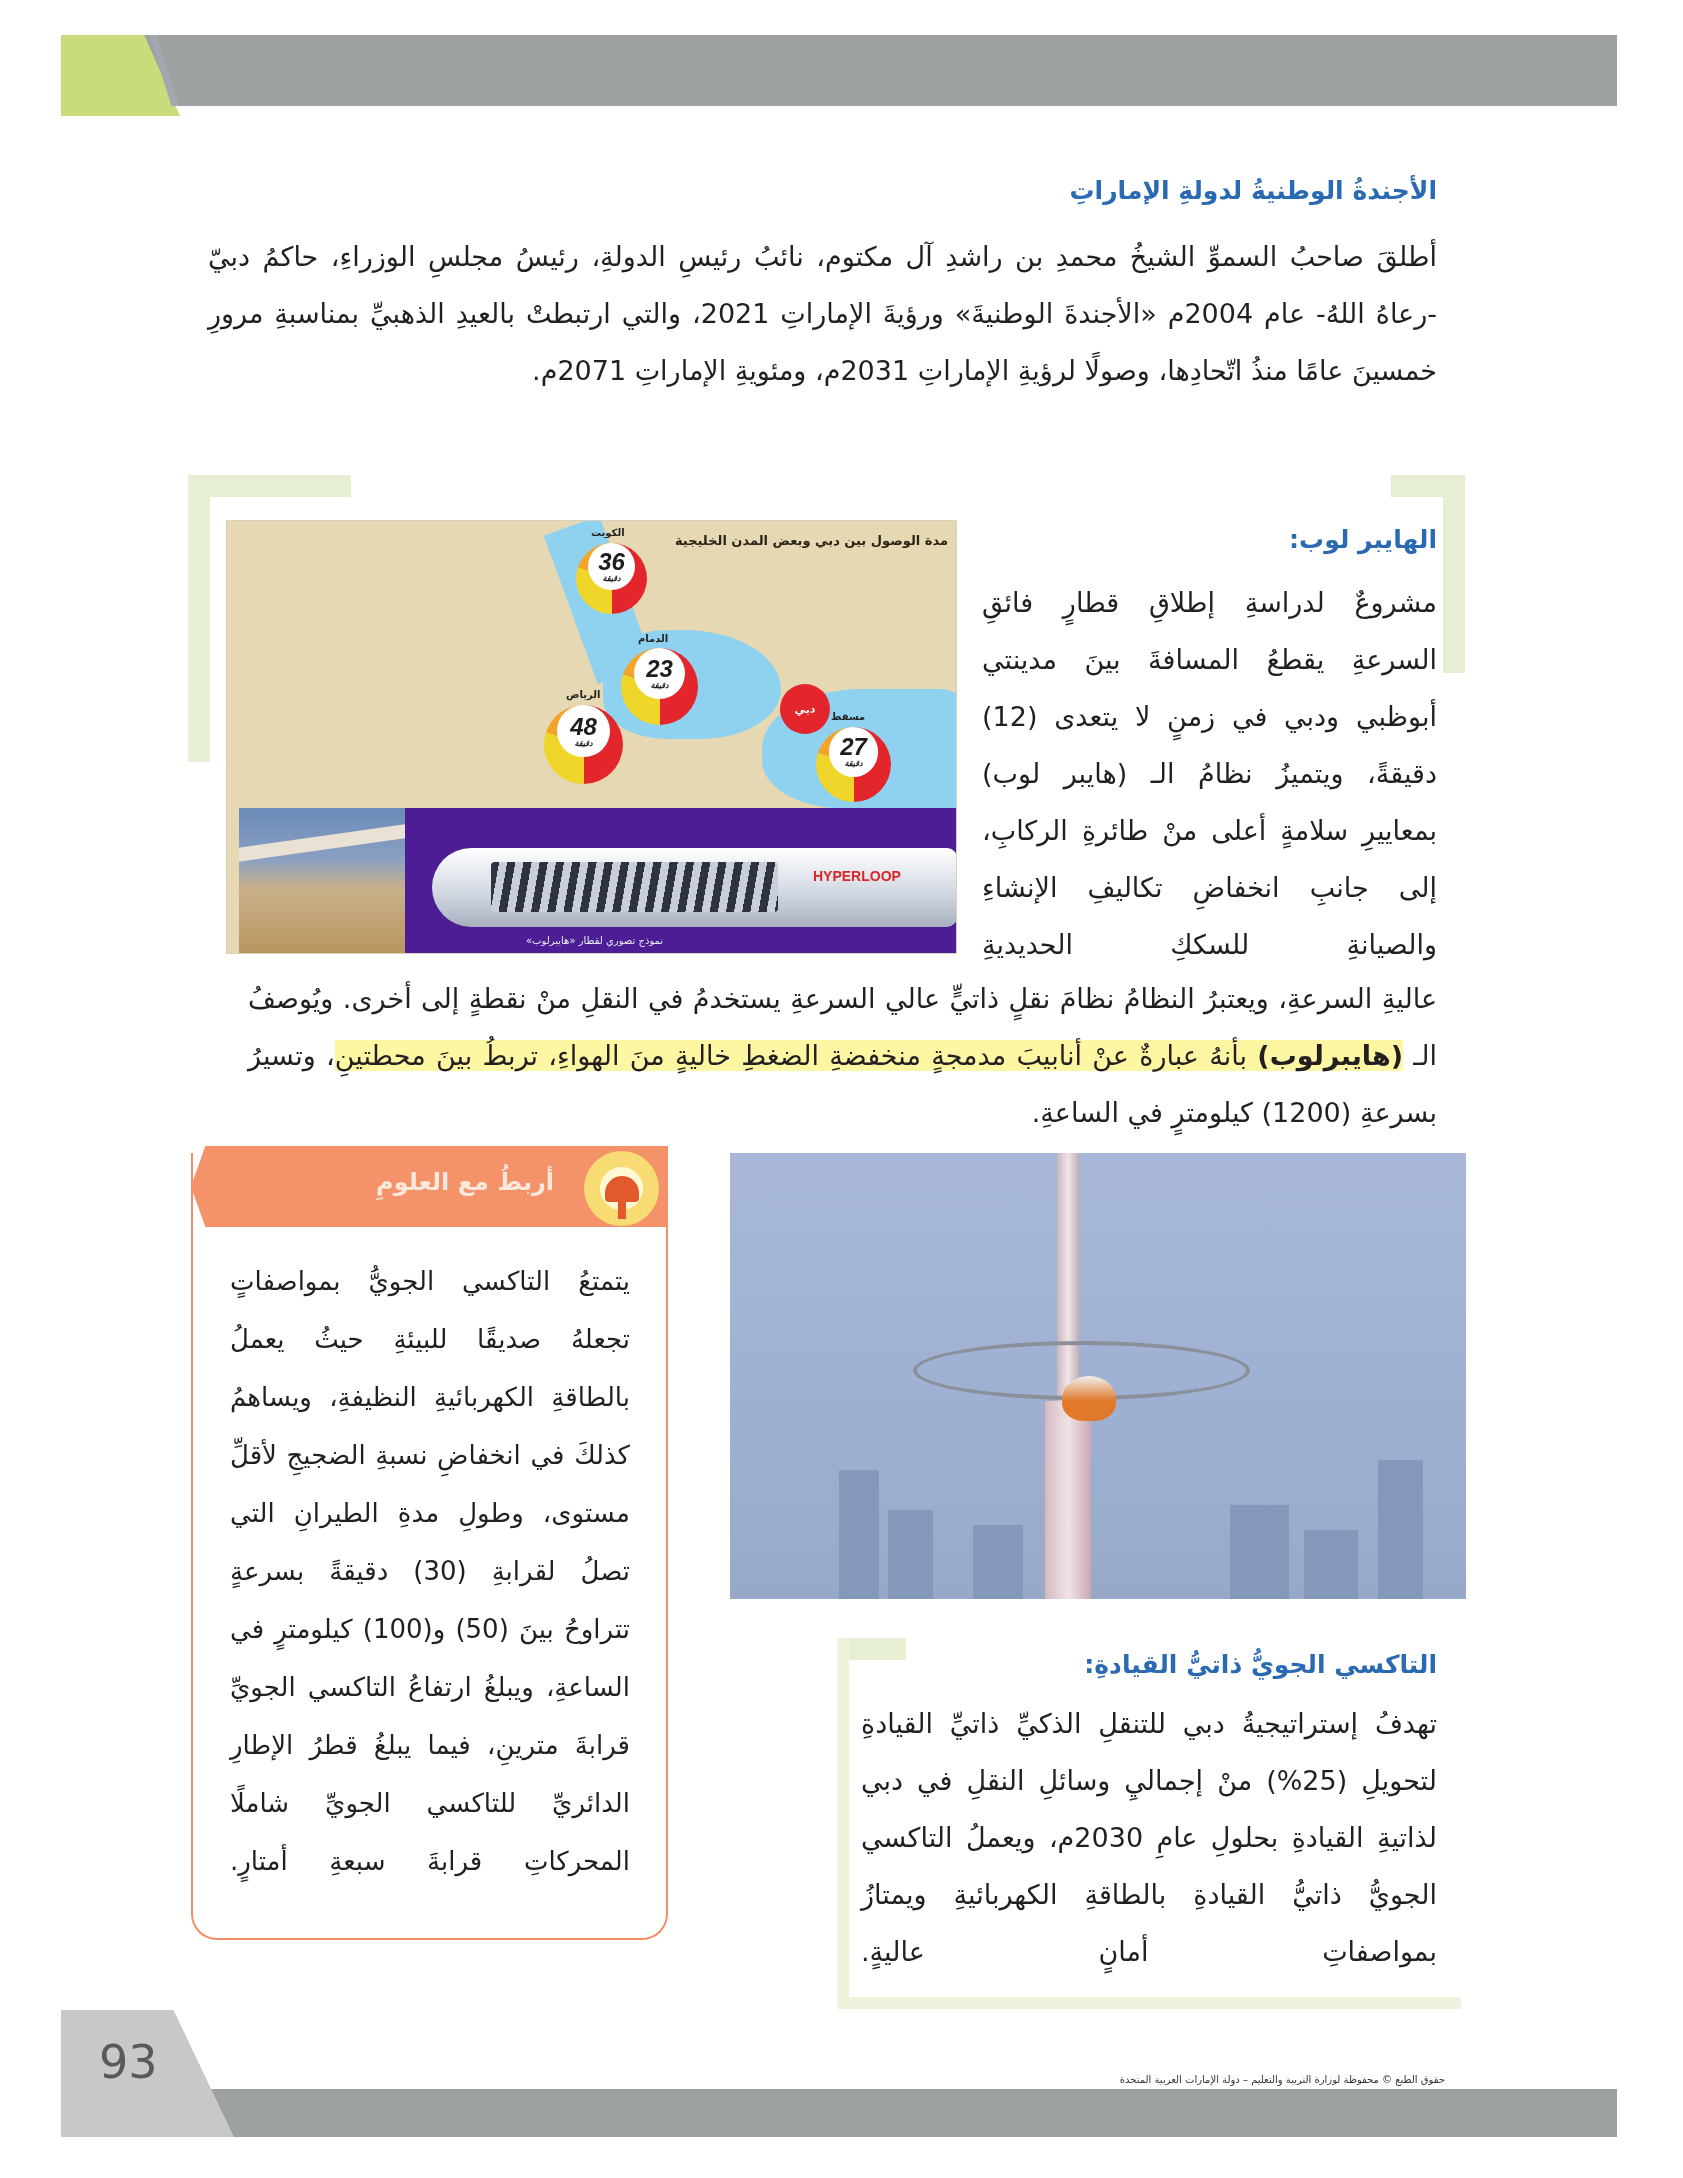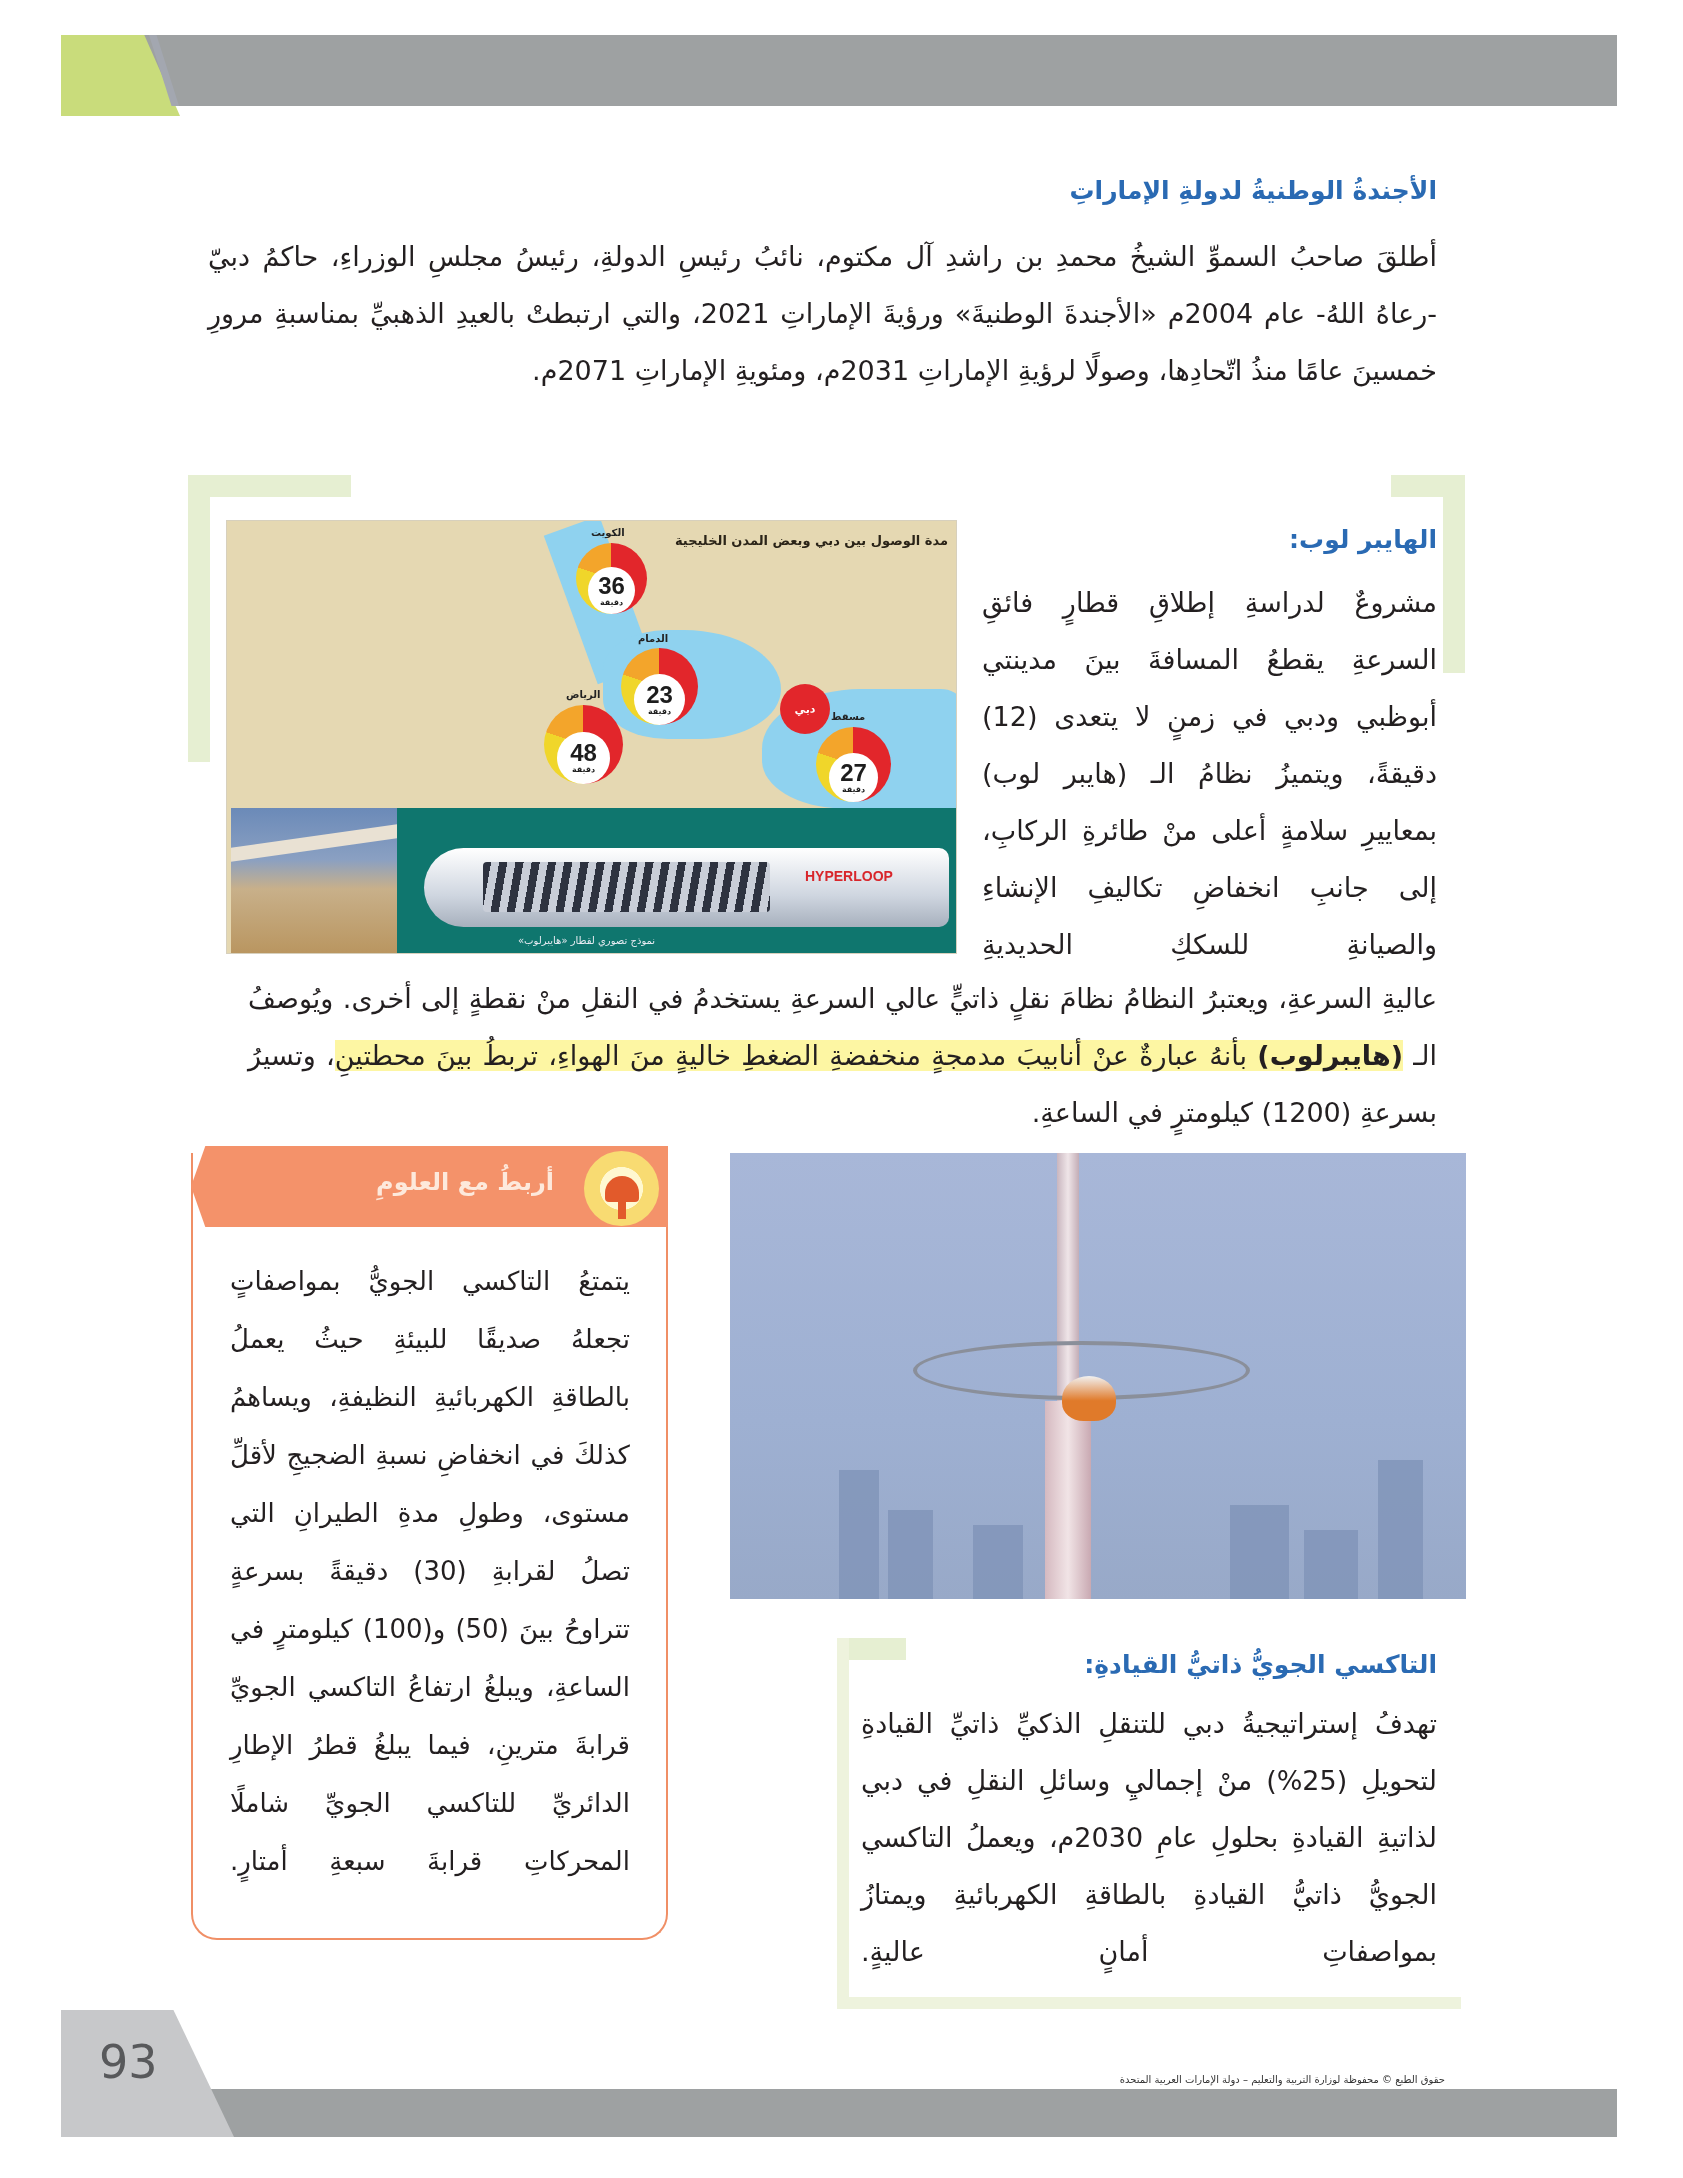--- a/index.html
+++ b/index.html
@@ -27,27 +27,27 @@
   .hl-frame .gbar-top-l { position:absolute; left:0; top:0; width:163px; height:22px; background:#e6efd2; }
   .hl-frame .gbar-left { position:absolute; left:0; top:0; width:22px; height:287px; background:#e6efd2; }
   .hl-frame .gbar-top-r { position:absolute; right:0; top:0; width:74px; height:22px; background:#e6efd2; }
   .hl-frame .gbar-right { position:absolute; right:0; top:0; width:22px; height:198px; background:#e6efd2; }
 
   .infographic { left: 226px; top: 520px; width: 731px; height: 434px; background: #e5d8b2; overflow: hidden; border: 1px solid #d7d0bd; }
   .ig-side { position:absolute; left:0; top:0; width:166px; height:287px; background:#ece5cc; }
   .ig-blurb { position:absolute; left:8px; width:149px; font-size:11px; line-height:16px; font-weight:bold; color:#3a3426; direction: rtl; text-align:right; }
   .ig-sea { position:absolute; background:#8fd2ef; }
   .ig-title { position:absolute; right:8px; top:12px; font-size:13px; font-weight:bold; color:#2b2418; direction: rtl; }
-  .ring { position:absolute; border-radius:50%; background: conic-gradient(#e2262b 0 50%, #f0d62a 50% 80%, #f3a52b 80% 100%); display:flex; align-items:flex-end; justify-content:center; }
+  .ring { position:absolute; border-radius:50%; background: conic-gradient(#e2262b 0 50%, #f0d62a 50% 80%, #f3a52b 80% 100%); display:flex; align-items:flex-start; justify-content:center;font-style:italic; }
   .ring .inner { width:66%; height:66%; border-radius:50%; background:#fff; display:flex; flex-direction:column; align-items:center; justify-content:center; }
   .ring .num { font-size:24px; font-weight:bold; color:#1d1d1d; line-height:24px; font-family:"Liberation Sans", sans-serif; }
   .ring .unit { font-size:8px; font-weight:bold; color:#1d1d1d; direction: rtl; }
   .city { position:absolute; font-size:10px; font-weight:bold; color:#222; direction: rtl; }
   .dubai-dot { position:absolute; width:50px; height:50px; border-radius:50%; background:#e2262b; color:#fff; font-size:11px; font-weight:bold; display:flex; align-items:center; justify-content:center; }
-  .ig-bottom { position:absolute; left:4px; top:287px; width:100%; height:147px; background:#0f766e; }
+  .ig-bottom { position:absolute; left:12px; top:287px; width:100%; height:147px; background:#4c1d95; }
   .ig-photo { position:absolute; left:0; top:0; width:166px; height:147px; background: linear-gradient(#6b8ab8 0%, #8aa0c2 35%, #c8b08a 55%, #b9955f 100%); }
   .ig-rail { position:absolute; left:0; top:28px; width:166px; height:14px; background:#e9e1d3; transform: skewY(-8deg); }
   .pod { position:absolute; left:193px; top:40px; width:525px; height:79px; border-radius:40px 10px 10px 40px; background: linear-gradient(#ffffff, #cfd6e0 60%, #a7b0bd); }
   .pod-window { position:absolute; left:59px; top:14px; width:287px; height:50px; background: repeating-linear-gradient(100deg, #2e3340 0 8px, #c9ced8 8px 16px); border-radius:4px; }
   .pod-label { position:absolute; left:381px; top:20px; font-size:14px; font-weight:bold; color:#d8262b; font-family:"Liberation Sans", sans-serif; }
   .pod-caption { position:absolute; left:287px; top:127px; font-size:10px; color:#e8ecf3; direction: rtl; }
 
   .hl-title { right: 246px; top: 525px; }
   .hl-side { left: 982px; right: 246px; top: 574px; font-size: 27px; line-height: 57px; text-align: justify; text-align-last: justify; }
   .hl-cont { left: 248px; right: 246px; top: 970px; text-align: justify; text-align-last: right; }

